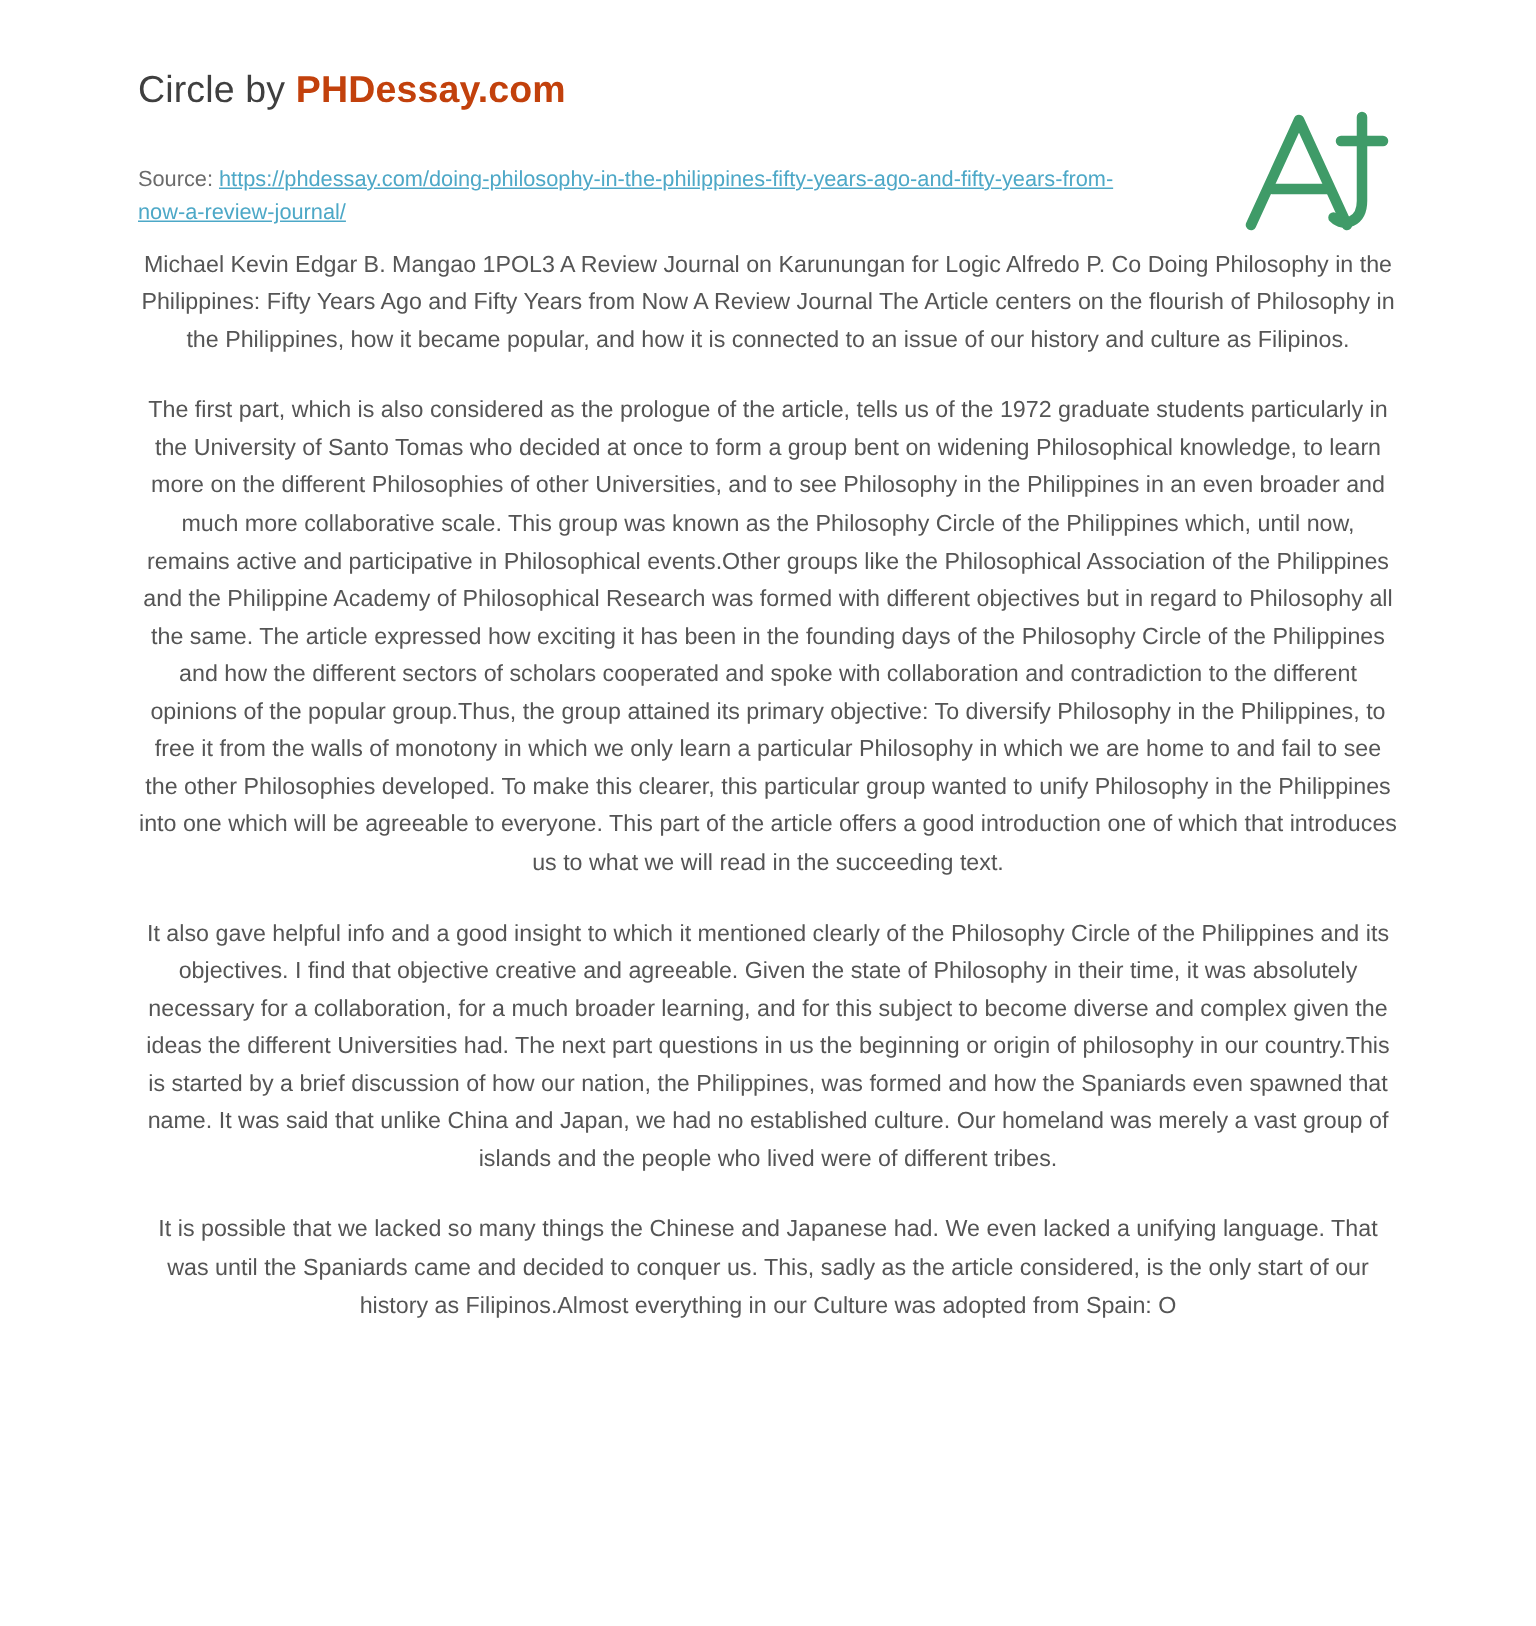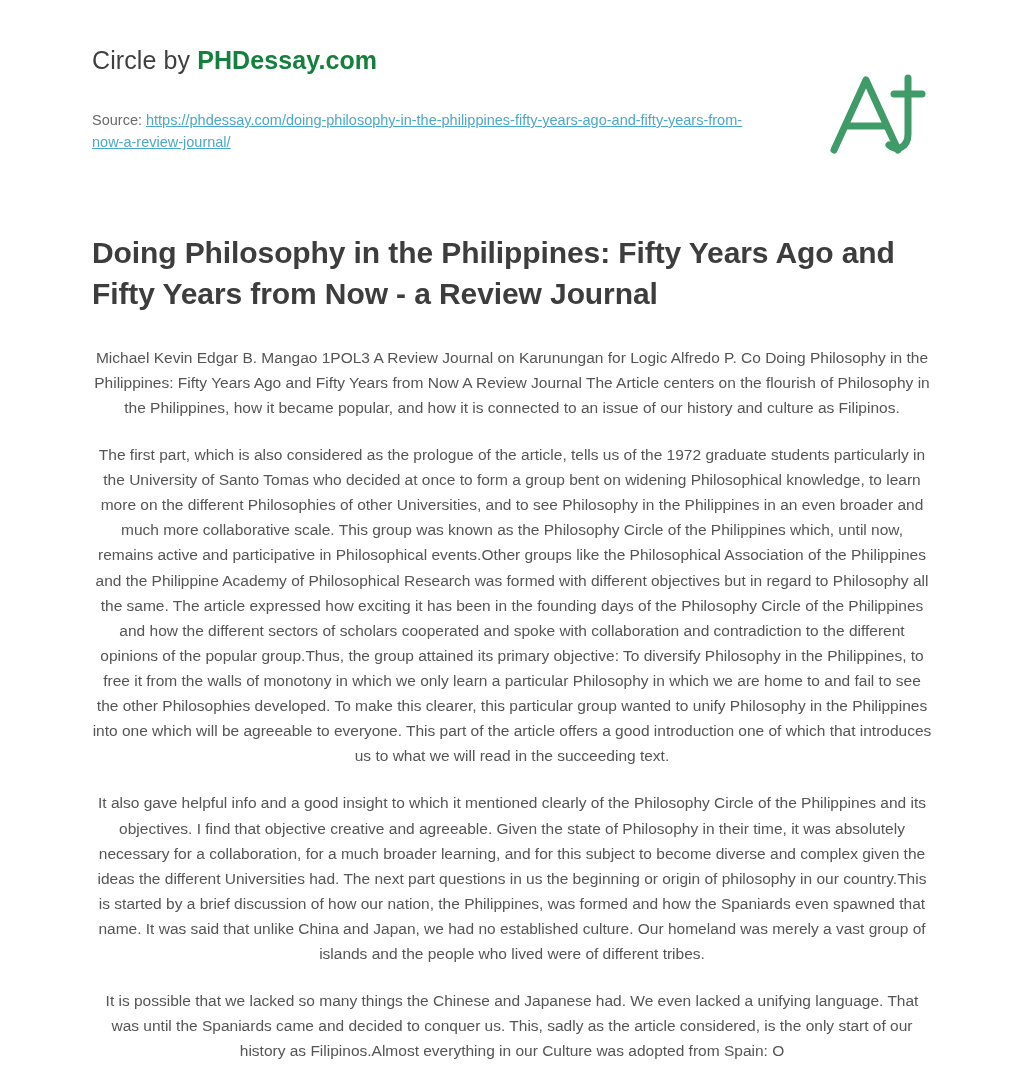--- a/index.html
+++ b/index.html
@@ -22,21 +22,21 @@
   }
   .masthead {
     font-size: 25px;
     color: #3f3f3f;
     letter-spacing: 0.1px;
     margin: 0 0 34px 0;
     font-weight: 400;
   }
   .masthead .brand {
     font-weight: bold;
-    color: #15803d;
+    color: #c2410c;
   }
   .source-block {
     max-width: 660px;
     font-size: 14.5px;
     line-height: 1.55;
     color: #6b6b6b;
     margin-bottom: 10px;
   }
   .source-label {
     color: #6b6b6b;
@@ -85,21 +85,20 @@
 
   <div class="logo">
     <svg viewBox="0 0 110 92" width="110" height="92" aria-hidden="true">
       <path d="M12 82 L44 12 L76 82" fill="none" stroke="#3f9b68" stroke-width="7" stroke-linecap="round" stroke-linejoin="round"></path>
       <path d="M26 58 L63 58" fill="none" stroke="#3f9b68" stroke-width="7" stroke-linecap="round"></path>
       <path d="M86 10 L86 66 C86 80 74 84 67 77" fill="none" stroke="#3f9b68" stroke-width="7" stroke-linecap="round" stroke-linejoin="round"></path>
       <path d="M72 26 L100 26" fill="none" stroke="#3f9b68" stroke-width="7" stroke-linecap="round"></path>
     </svg>
   </div>
 
-  <h1 class="title">Doing Philosophy in the Philippines: Fifty Years Ago and Fifty Years from Now - a Review Journal</h1>
 
   <div class="body-copy">
     <p>Michael Kevin Edgar B. Mangao 1POL3 A Review Journal on Karunungan for Logic Alfredo P. Co Doing Philosophy in the Philippines: Fifty Years Ago and Fifty Years from Now A Review Journal The Article centers on the flourish of Philosophy in the Philippines, how it became popular, and how it is connected to an issue of our history and culture as Filipinos.</p>
     <p>The first part, which is also considered as the prologue of the article, tells us of the 1972 graduate students particularly in the University of Santo Tomas who decided at once to form a group bent on widening Philosophical knowledge, to learn more on the different Philosophies of other Universities, and to see Philosophy in the Philippines in an even broader and much more collaborative scale. This group was known as the Philosophy Circle of the Philippines which, until now, remains active and participative in Philosophical events.Other groups like the Philosophical Association of the Philippines and the Philippine Academy of Philosophical Research was formed with different objectives but in regard to Philosophy all the same. The article expressed how exciting it has been in the founding days of the Philosophy Circle of the Philippines and how the different sectors of scholars cooperated and spoke with collaboration and contradiction to the different opinions of the popular group.Thus, the group attained its primary objective: To diversify Philosophy in the Philippines, to free it from the walls of monotony in which we only learn a particular Philosophy in which we are home to and fail to see the other Philosophies developed. To make this clearer, this particular group wanted to unify Philosophy in the Philippines into one which will be agreeable to everyone. This part of the article offers a good introduction one of which that introduces us to what we will read in the succeeding text.</p>
     <p>It also gave helpful info and a good insight to which it mentioned clearly of the Philosophy Circle of the Philippines and its objectives. I find that objective creative and agreeable. Given the state of Philosophy in their time, it was absolutely necessary for a collaboration, for a much broader learning, and for this subject to become diverse and complex given the ideas the different Universities had. The next part questions in us the beginning or origin of philosophy in our country.This is started by a brief discussion of how our nation, the Philippines, was formed and how the Spaniards even spawned that name. It was said that unlike China and Japan, we had no established culture. Our homeland was merely a vast group of islands and the people who lived were of different tribes.</p>
     <p>It is possible that we lacked so many things the Chinese and Japanese had. We even lacked a unifying language. That was until the Spaniards came and decided to conquer us. This, sadly as the article considered, is the only start of our history as Filipinos.Almost everything in our Culture was adopted from Spain: O</p>
   </div>
 
 </div>
 

